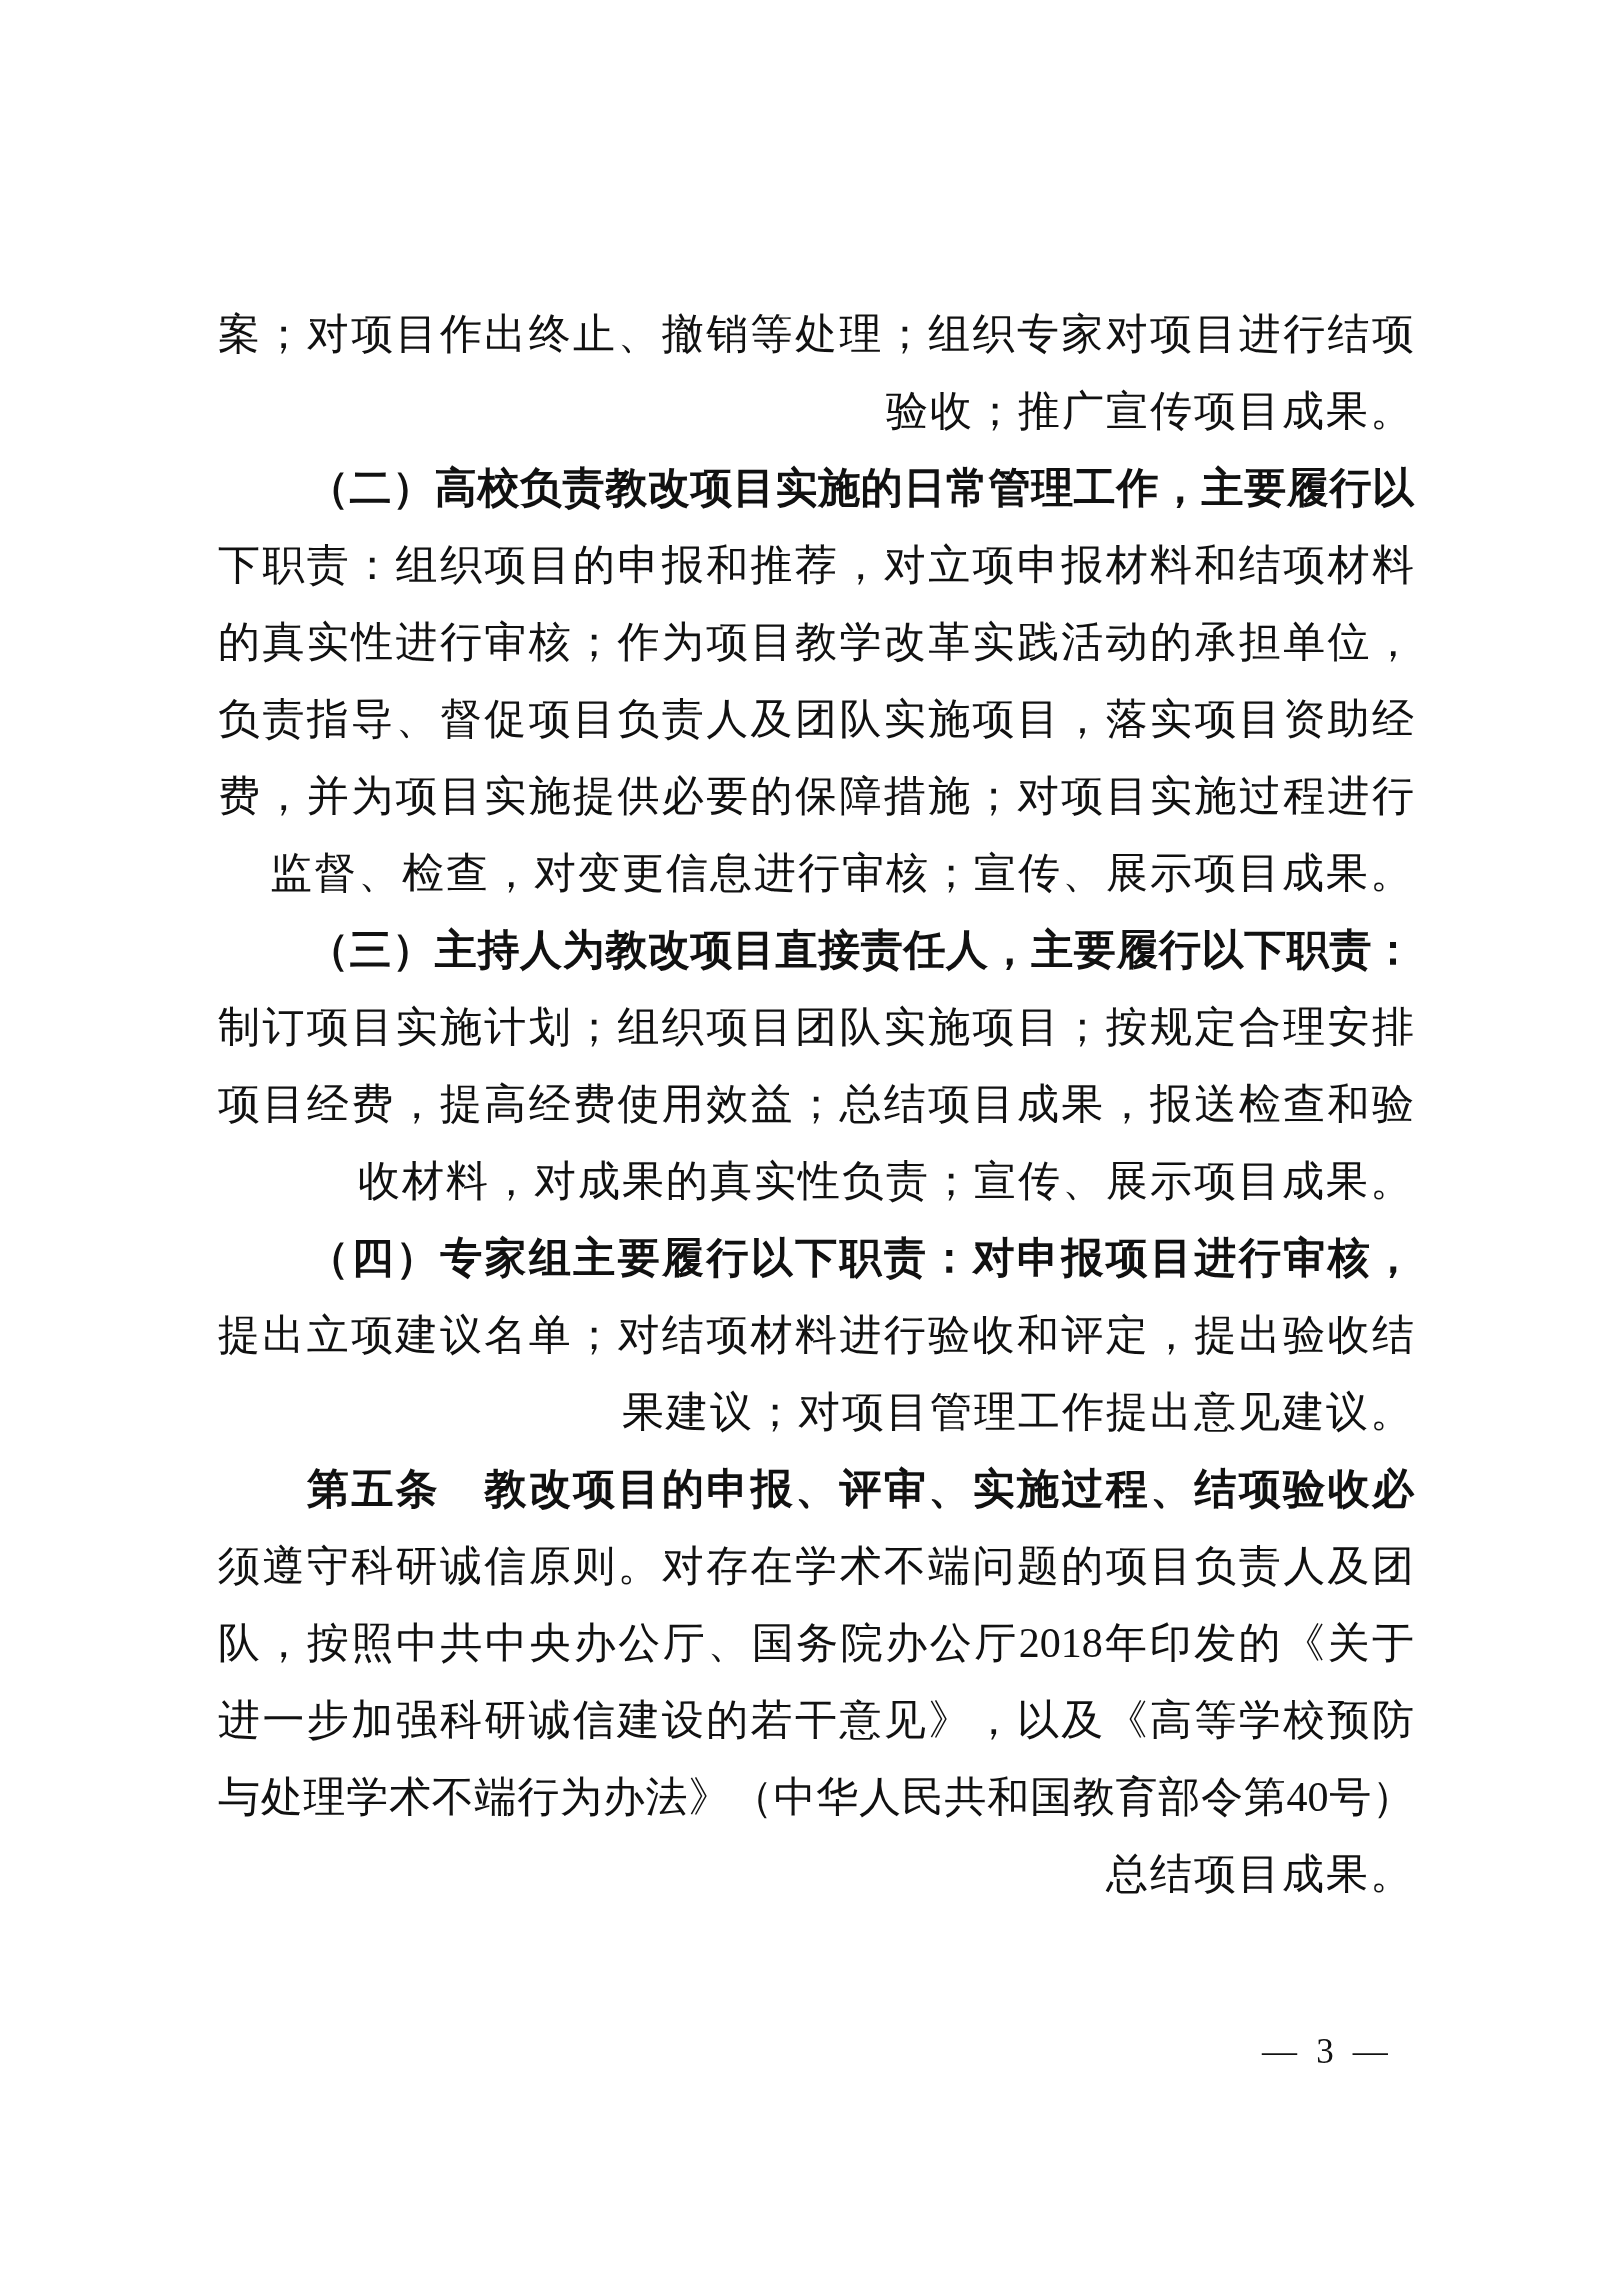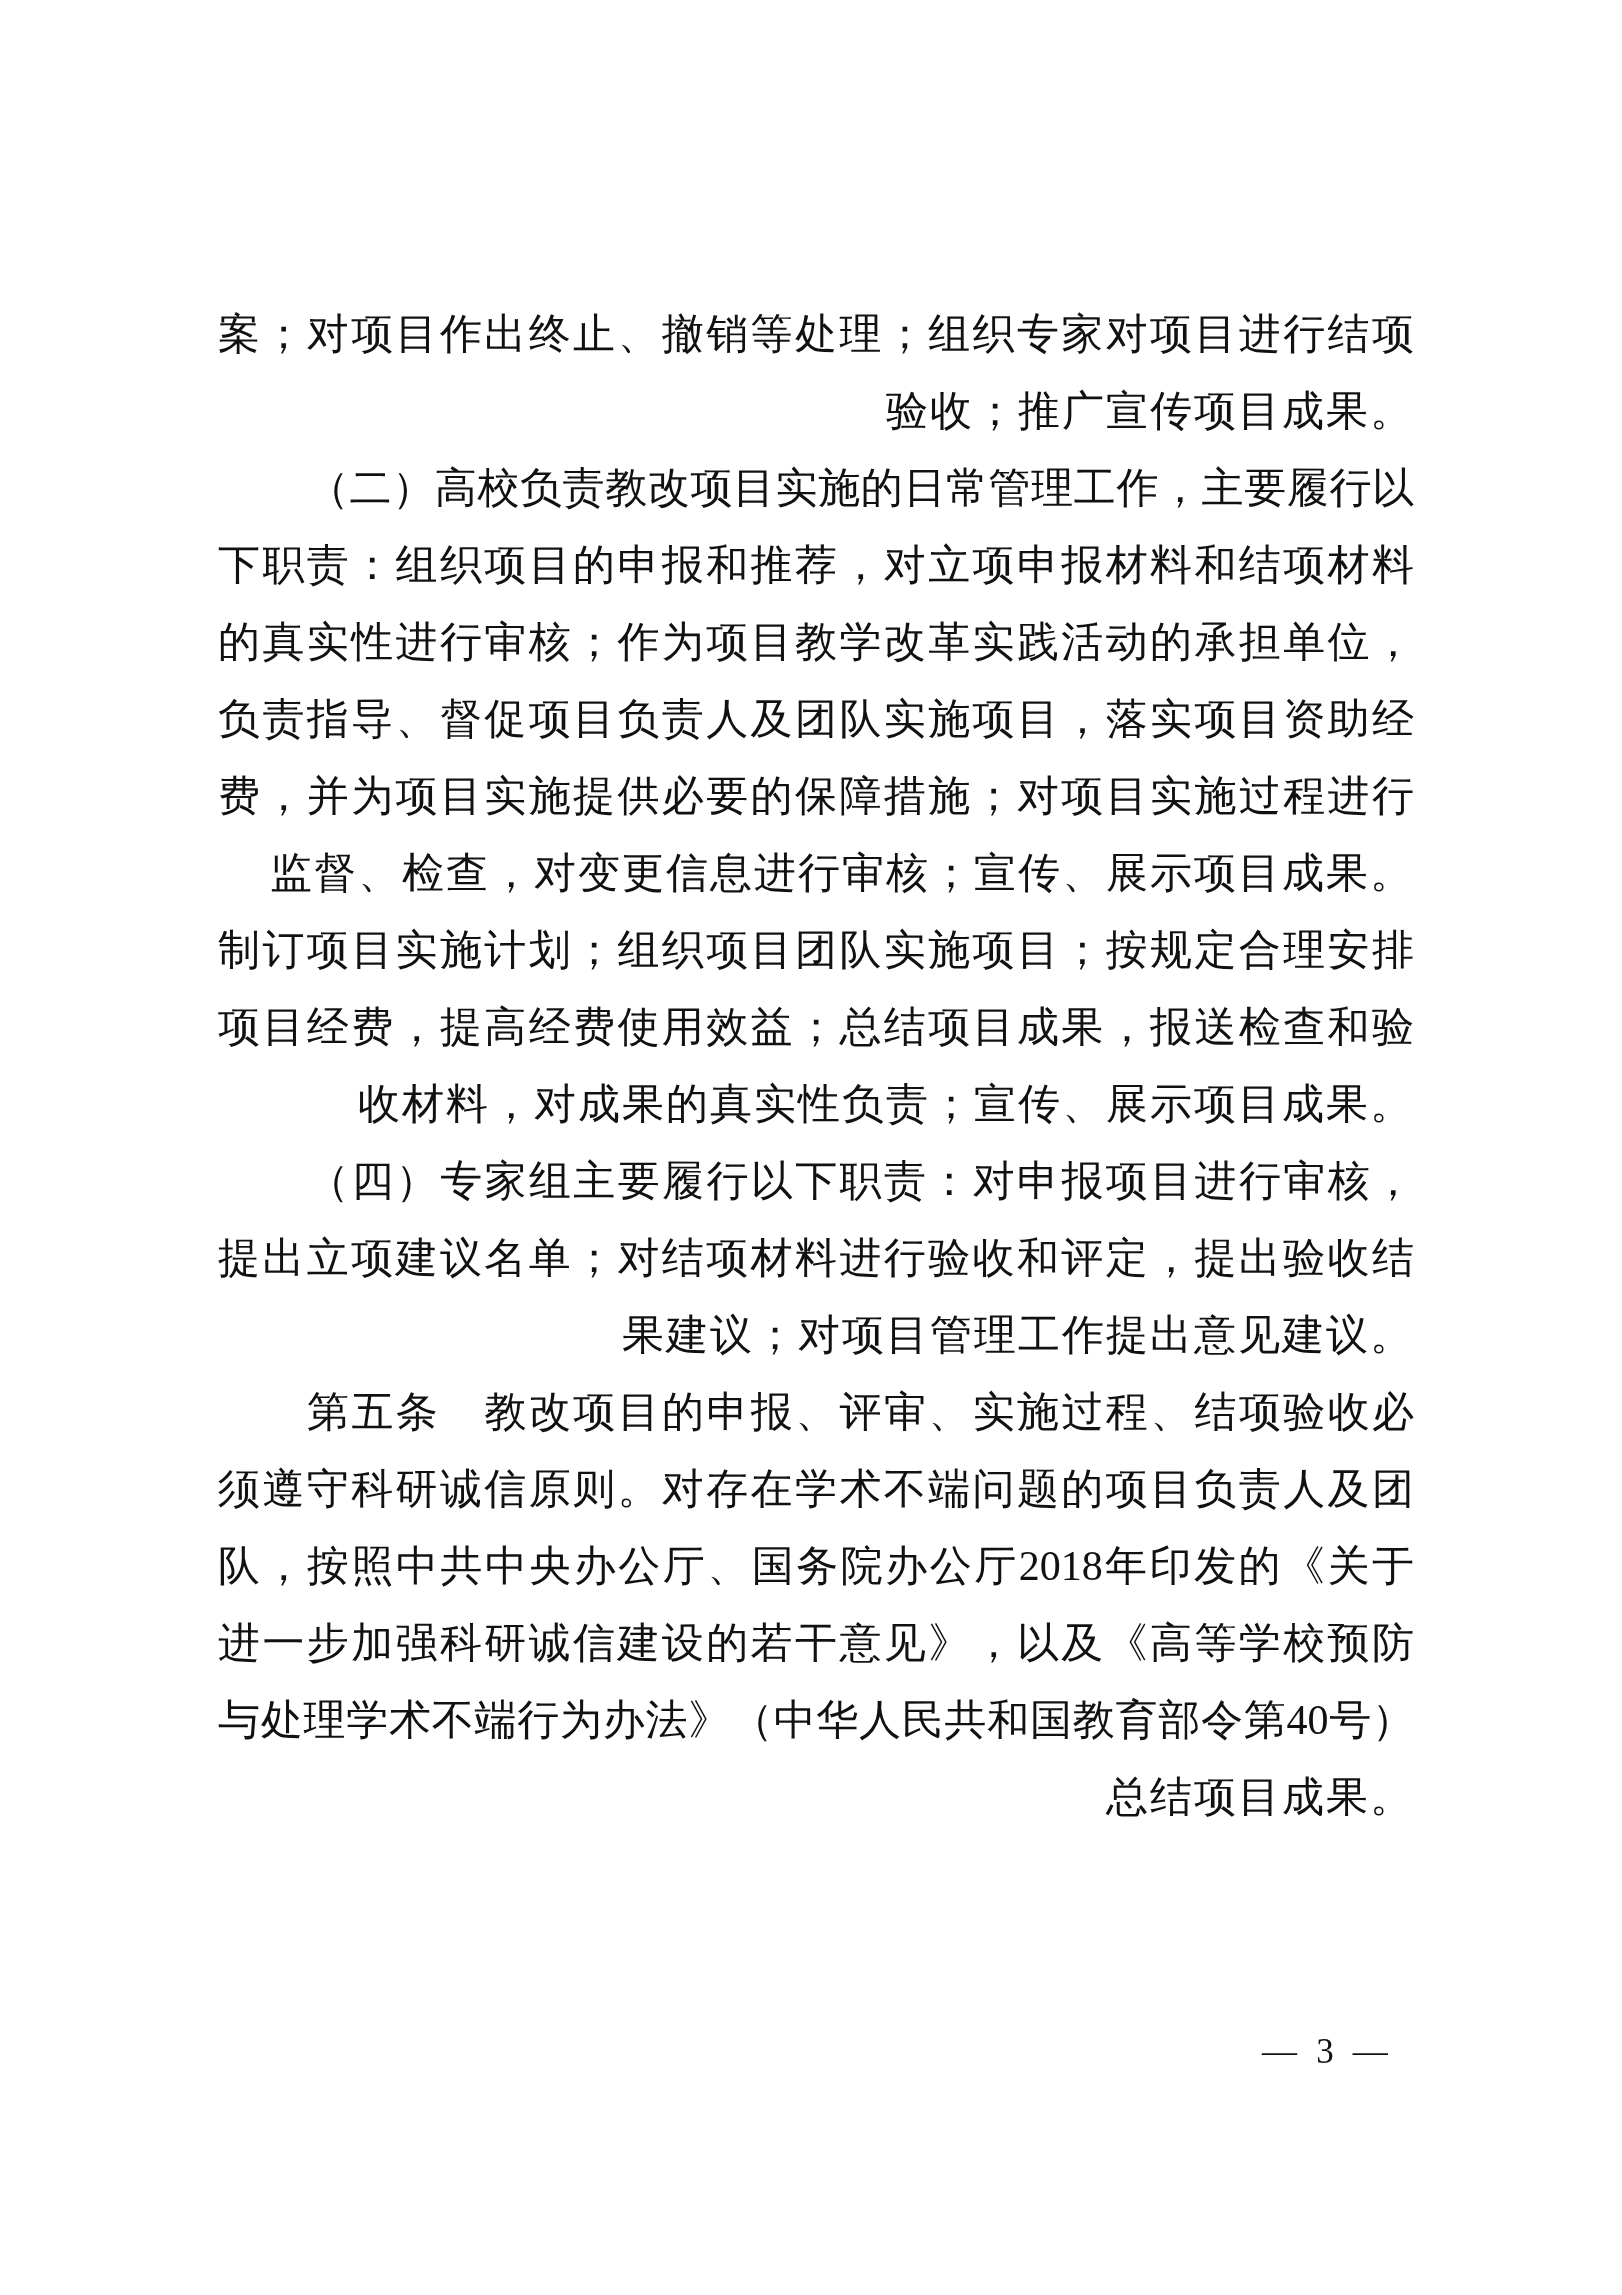--- a/index.html
+++ b/index.html
@@ -32,20 +32,21 @@
     overflow: visible;
   }
   .line.fill {
     letter-spacing: 0;
     text-align: justify;
     text-align-last: justify;
     text-justify: inter-character;
   }
   .line.indent {
     padding-left: 89px;
+    font-weight: bold;
   }
   .page-number {
     position: absolute;
     top: 2032px;
     right: 230px;
     font-size: 35px;
     line-height: 39px;
     letter-spacing: 5.2px;
     color: #111111;
     white-space: nowrap;
@@ -57,20 +58,21 @@
 <div class="sheet">
   <div class="text-block">
       <div class="line fill">案；对项目作出终止、撤销等处理；组织专家对项目进行结项</div>
       <div class="line">验收；推广宣传项目成果。</div>
       <div class="line fill indent">（二）高校负责教改项目实施的日常管理工作，主要履行以</div>
       <div class="line fill">下职责：组织项目的申报和推荐，对立项申报材料和结项材料</div>
       <div class="line fill">的真实性进行审核；作为项目教学改革实践活动的承担单位，</div>
       <div class="line fill">负责指导、督促项目负责人及团队实施项目，落实项目资助经</div>
       <div class="line fill">费，并为项目实施提供必要的保障措施；对项目实施过程进行</div>
       <div class="line">监督、检查，对变更信息进行审核；宣传、展示项目成果。</div>
+      <div class="line fill indent">（三）主持人为教改项目直接责任人，主要履行以下职责：</div>
       <div class="line fill">制订项目实施计划；组织项目团队实施项目；按规定合理安排</div>
       <div class="line fill">项目经费，提高经费使用效益；总结项目成果，报送检查和验</div>
       <div class="line">收材料，对成果的真实性负责；宣传、展示项目成果。</div>
       <div class="line fill indent">（四）专家组主要履行以下职责：对申报项目进行审核，</div>
       <div class="line fill">提出立项建议名单；对结项材料进行验收和评定，提出验收结</div>
       <div class="line">果建议；对项目管理工作提出意见建议。</div>
       <div class="line fill indent">第五条　教改项目的申报、评审、实施过程、结项验收必</div>
       <div class="line fill">须遵守科研诚信原则。对存在学术不端问题的项目负责人及团</div>
       <div class="line fill">队，按照中共中央办公厅、国务院办公厅2018年印发的《关于</div>
       <div class="line fill">进一步加强科研诚信建设的若干意见》，以及《高等学校预防</div>

